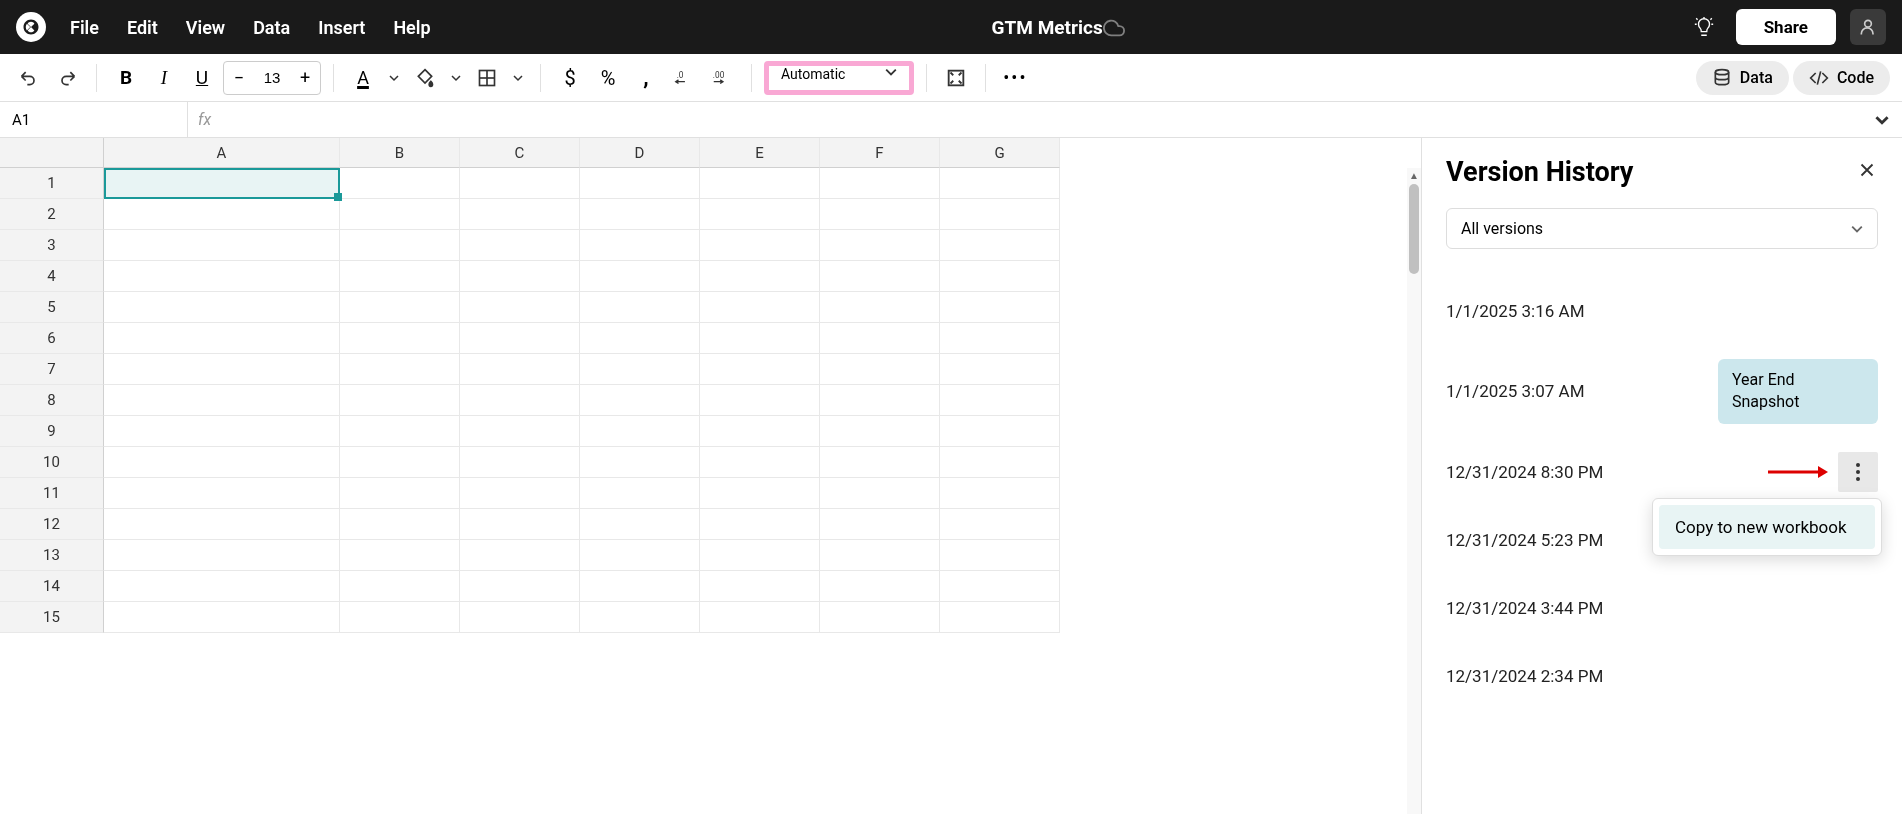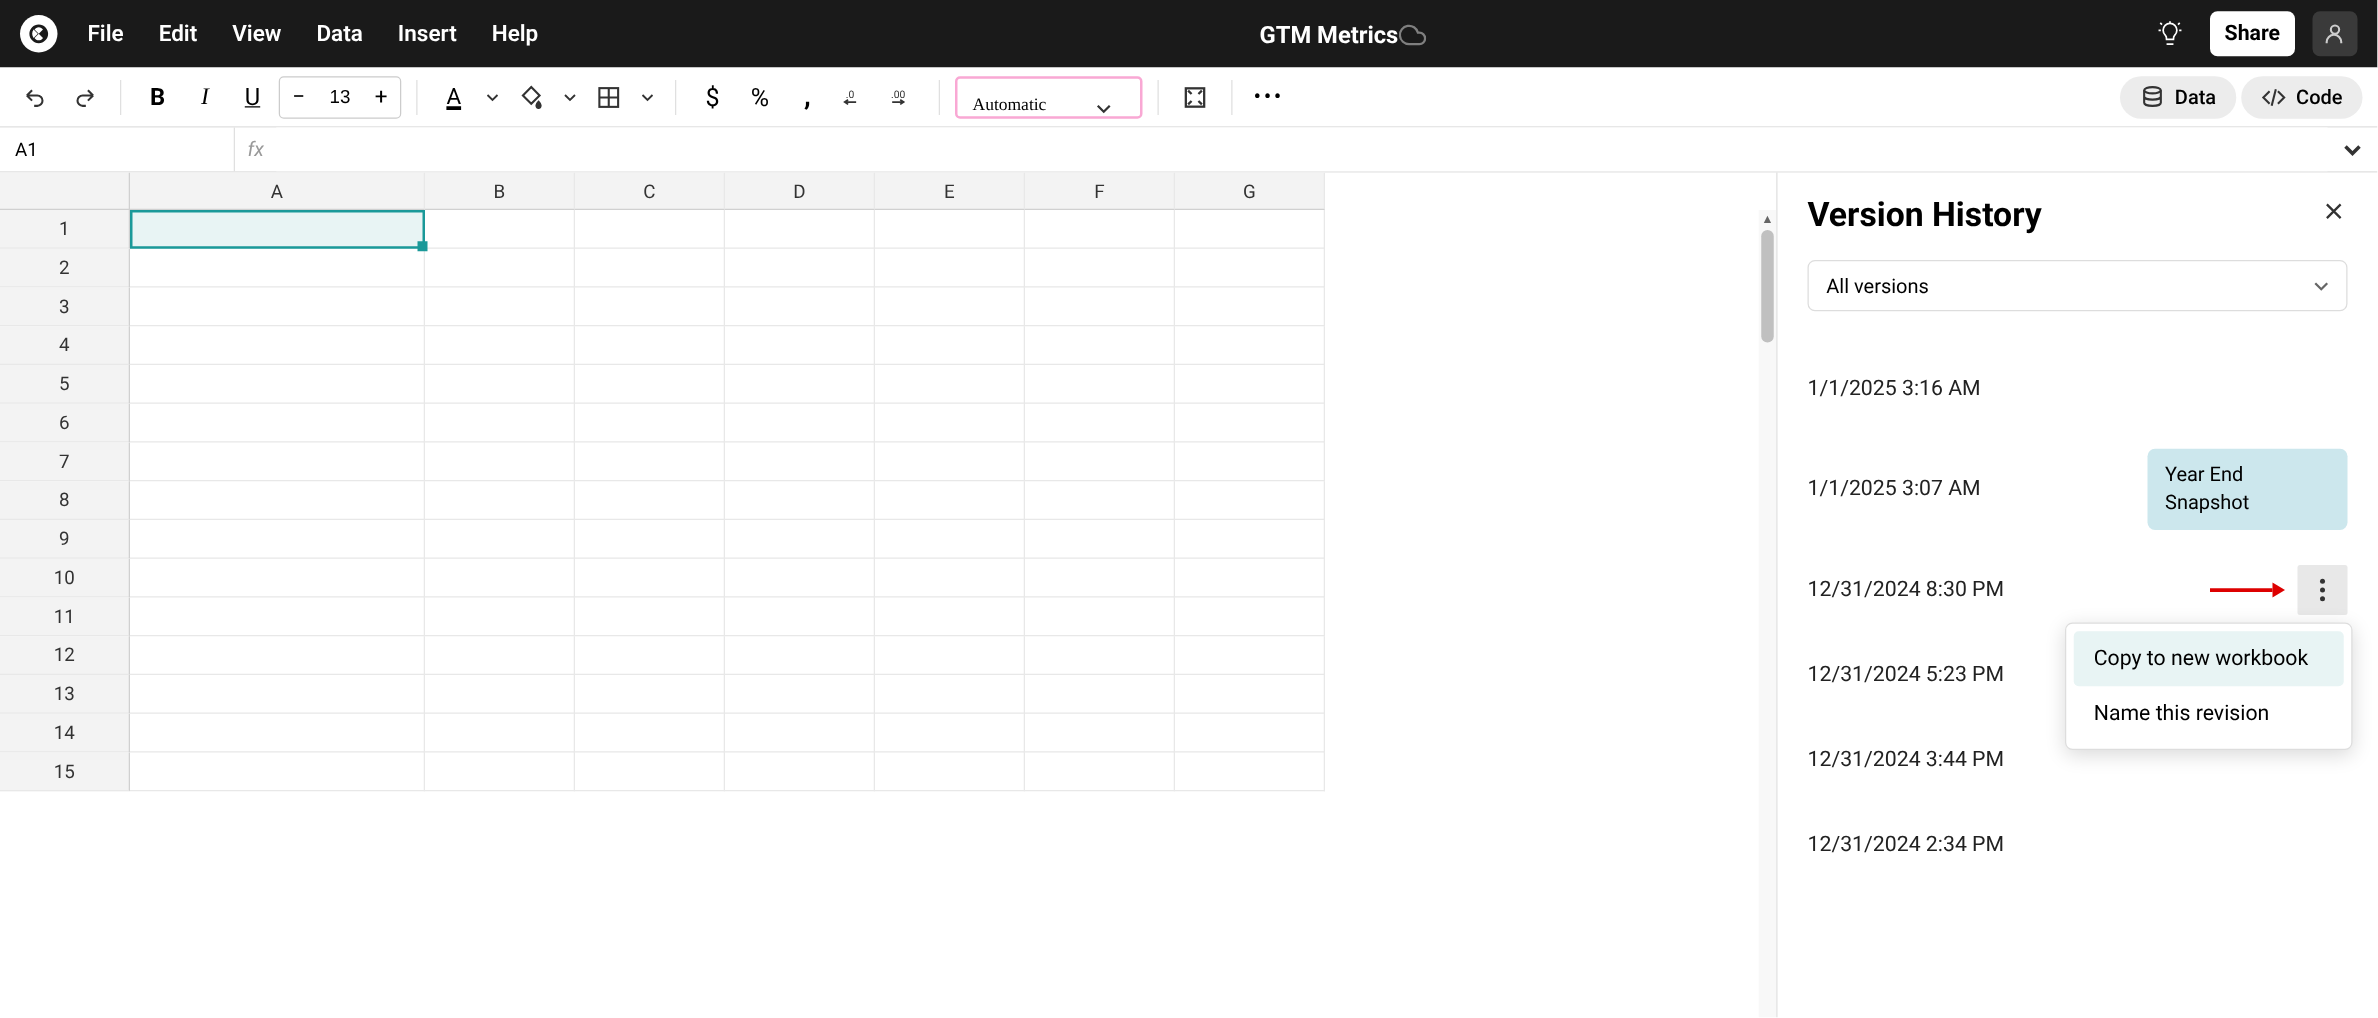--- a/index.html
+++ b/index.html
@@ -9,32 +9,32 @@
 .menubar { background: #1a1a1a; color: #fff; height: 54px; display: flex; align-items: center; padding: 0 16px; }
 .logo { width: 30px; height: 30px; background: #fff; border-radius: 50%; display: flex; align-items: center; justify-content: center; margin-right: 24px; }
 .logo svg { width: 18px; height: 18px; }
 .menu-items { display: flex; gap: 28px; text-align: center; }
 .menu-item { font-size: 18px; font-weight: 600; cursor: pointer; }
 .title-area { flex: 1; display: flex; align-items: flex-end; justify-content: center; gap: 0; }
 .doc-title { font-size: 19px; font-weight: 700; }
 .cloud-icon { width: 22px; height: 22px; opacity: 0.7; }
 .menubar-right { display: flex; align-items: center; gap: 14px; }
 .lightbulb-btn { width: 36px; height: 36px; display: flex; align-items: center; justify-content: center; cursor: pointer; }
-.share-btn { background: #fff; color: #000; padding: 8px 12px; border-radius: 6px; font-size: 17px; font-weight: 700; cursor: pointer; }
+.share-btn { background: #fff; color: #000; padding: 8px 28px; border-radius: 6px; font-size: 17px; font-weight: 700; cursor: pointer; }
 .user-btn { width: 36px; height: 36px; background: #3a3a3a; border-radius: 6px; display: flex; align-items: center; justify-content: center; cursor: pointer; }
 
 
 .toolbar { background: #fff; height: 48px; display: flex; align-items: center; padding: 0 12px; border-bottom: 1px solid #e0e0e0; gap: 4px; }
 .tb-group { display: flex; align-items: center; gap: 4px; }
 .tb-sep { width: 1px; height: 28px; background: #e0e0e0; margin: 0 8px; }
 .tb-btn { min-width: 34px; height: 34px; display: flex; align-items: center; justify-content: center; cursor: pointer; border-radius: 4px; font-size: 18px; }
 .font-size-box { border: 1px solid #ccc; border-radius: 4px; display: flex; align-items: center; height: 34px; }
 .font-size-box .tb-btn { min-width: 30px; }
 .font-size-input { width: 36px; text-align: center; border: none; outline: none; font-size: 15px; }
-.format-select { border: 2px solid #f9a8d4; border-radius: 4px; height: 34px; padding: 0 12px; display: flex; align-items: flex-end; gap: 40px; cursor: pointer; min-width: 150px; font-family: Liberation Serif, serif; }
+.format-select { border: 5px solid #f9a8d4; border-radius: 4px; height: 34px; padding: 0 12px; display: flex; align-items: flex-start; gap: 40px; cursor: pointer; min-width: 150px; }
 .toolbar-spacer { flex: 1; }
 .pill-btn { background: #ececec; padding: 7px 16px; border-radius: 18px; display: flex; align-items: center; gap: 8px; font-size: 16px; font-weight: 500; cursor: pointer; }
 
 
 .formula-bar { height: 36px; display: flex; align-items: center; border-bottom: 1px solid #e0e0e0; }
 .cell-ref { width: 188px; padding: 0 12px; border-right: 1px solid #e0e0e0; height: 100%; display: flex; align-items: center; font-size: 15px; }
 .fx-label { padding: 0 10px; font-style: italic; color: #999; font-size: 16px; }
 .formula-input { flex: 1; border: none; outline: none; height: 100%; padding: 0 8px; font-size: 15px; }
 .formula-dropdown { width: 40px; display: flex; align-items: center; justify-content: center; cursor: pointer; }
 
@@ -457,21 +457,20 @@
           </svg>
         <div class="vp-more">
           <div class="vp-more-dots">
               <span></span>
               <span></span>
               <span></span>
             </div>
         </div>
         <div class="context-menu">
           <div class="context-menu-item highlighted">Copy to new workbook</div>
-          <div class="context-menu-item">Name this revision</div>
         </div>
       </div>
     </div>
 
     <div class="vp-item">
       <div class="vp-timestamp">12/31/2024 5:23 PM</div>
     </div>
 
     <div class="vp-item">
       <div class="vp-timestamp">12/31/2024 3:44 PM</div>

